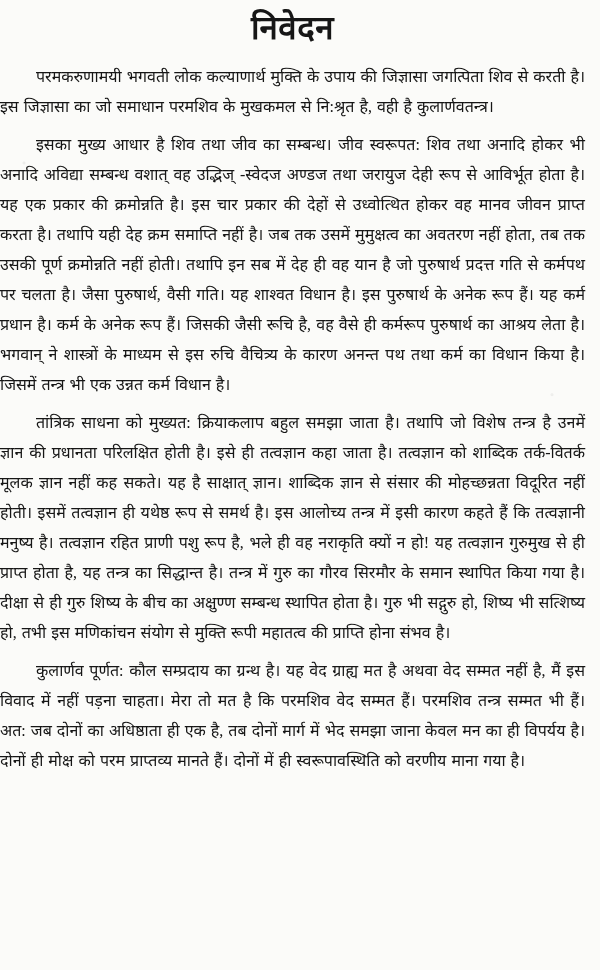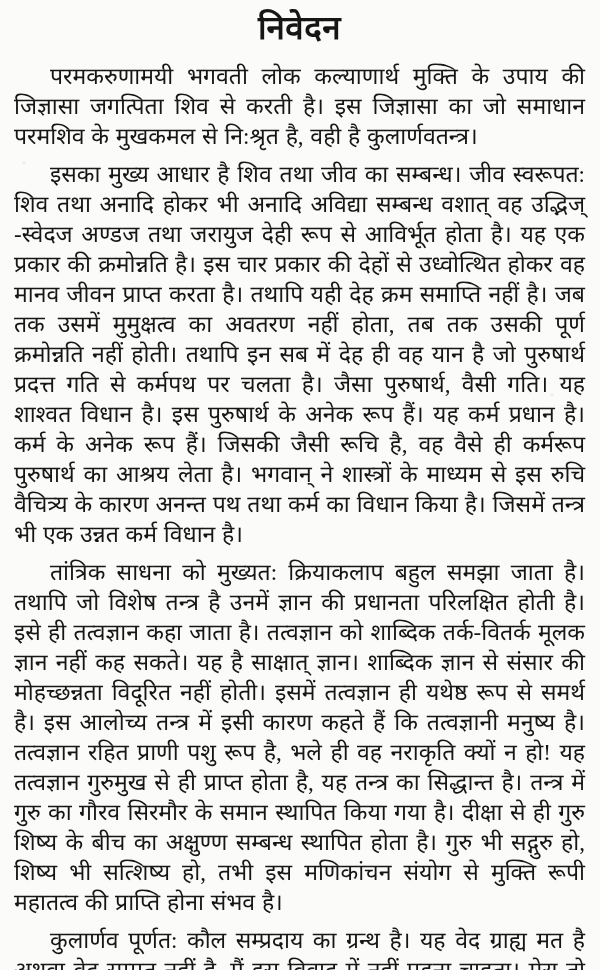--- a/index.html
+++ b/index.html
@@ -12,37 +12,37 @@
     background: #fbfbf9;
     overflow: hidden;
     font-family: "Liberation Serif", "DejaVu Serif", serif;
     color: #161616;
     -webkit-font-smoothing: antialiased;
   }
   .page {
     box-sizing: border-box;
     width: 600px;
     height: 858px;
-    padding: 6px 15px 10px 14px;
+    padding: 6px 15px 10px 0;
     background:
       radial-gradient(circle at 4% 19%, rgba(0,0,0,0.06) 0 1px, transparent 2px),
       radial-gradient(circle at 92% 46%, rgba(0,0,0,0.05) 0 1px, transparent 2px),
       #fbfbf9;
     border-radius: 16px;
   }
   .title {
     text-align: center;
     font-size: 33px;
     font-weight: bold;
     line-height: 44px;
     margin: 0 0 12px 0;
     letter-spacing: 0.5px;
   }
   .body-text p {
-    font-size: 23px;
+    font-size: 16px;
     line-height: 30px;
     text-align: justify;
     text-indent: 36px;
     margin: 0 0 8px 0;
     font-weight: 500;
     word-spacing: 1px;
   }
   .body-text p:last-child {
     margin-bottom: 0;
   }

